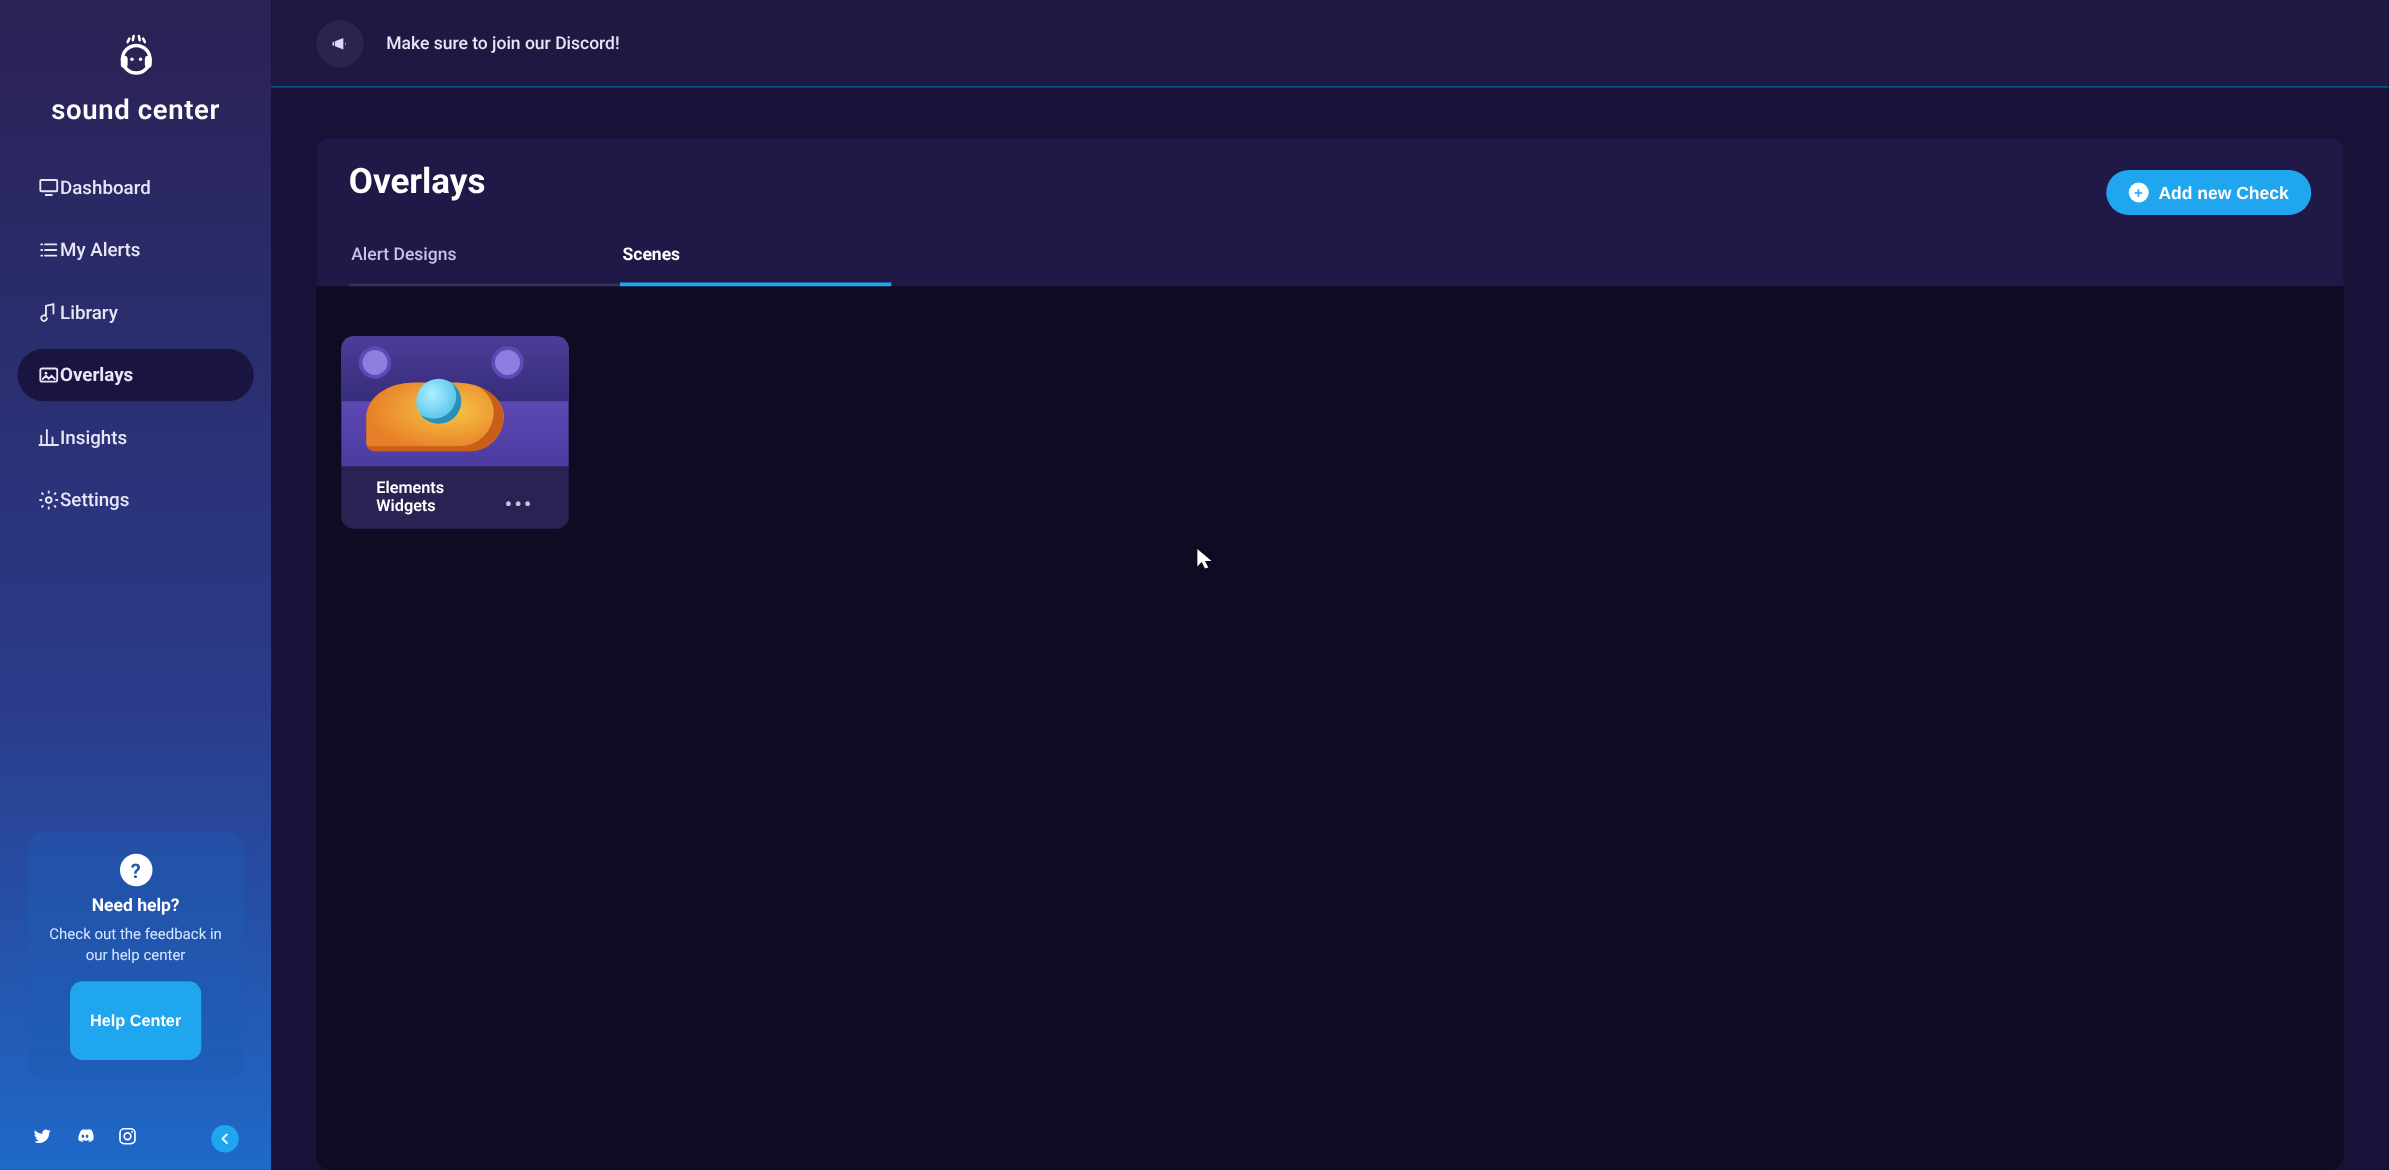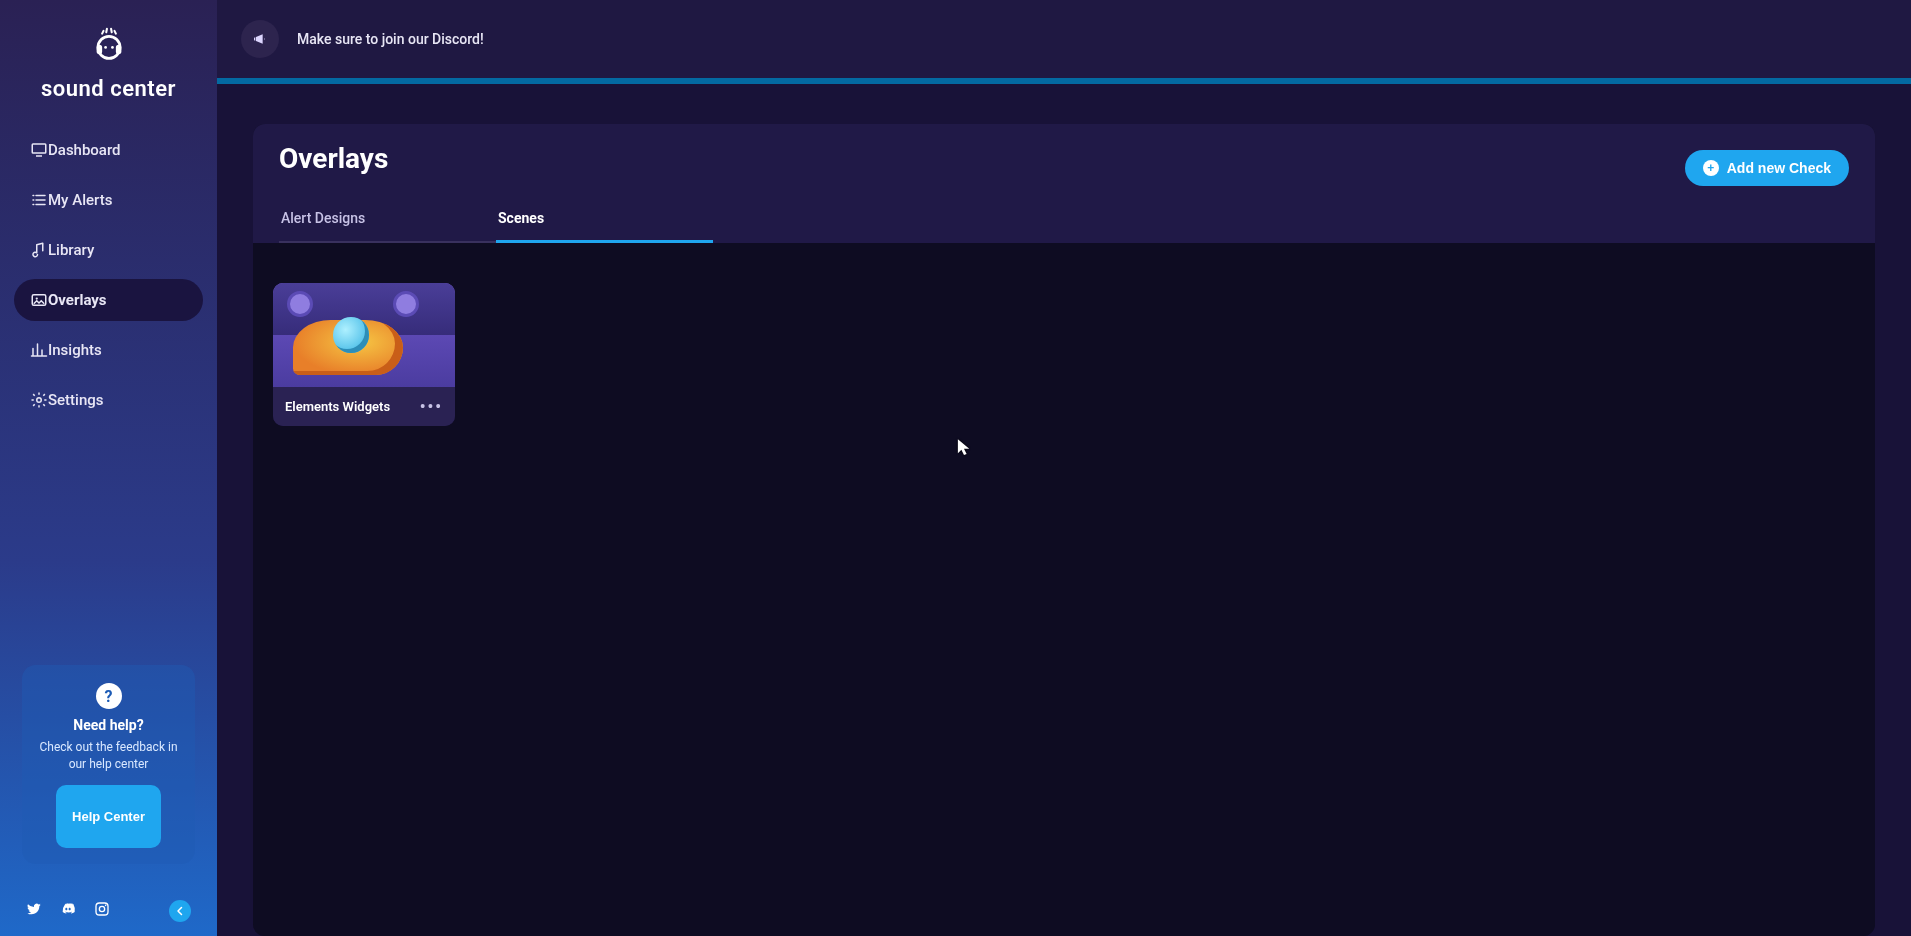--- a/index.html
+++ b/index.html
@@ -89,26 +89,26 @@
     .social-row .back {
       margin-left: auto;
       width: 22px; height: 22px; border-radius: 50%; background: #1fa6ef; display: inline-flex;
       align-items: center; justify-content: center; cursor: pointer;
     }
     .social-row .back svg { width: 12px; height: 12px; fill: #fff; }
 
     
     .main { flex: 1; display: flex; flex-direction: column; background: #181238; position: relative; }
     .topbar {
-      height: 84px;
+      height: 70px;
       display: flex;
       align-items: center;
-      padding: 0 24px;
+      padding: 0 36px;
       background: #1f1842;
-      border-bottom: 6px solid #0369a1;
+      border-bottom: 1px solid #0369a1;
     }
     .announcement {
       display: flex; align-items: center; gap: 18px;
     }
     .announce-icon {
       width: 38px; height: 38px; border-radius: 50%; background: #2d244e;
       display: inline-flex; align-items: center; justify-content: center;
     }
     .announce-icon svg { width: 16px; height: 16px; fill: #ddd6ff; }
     .announce-text { font-size: 14px; font-weight: 500; color: #e8e6f5; }
@@ -218,22 +218,22 @@
       border-radius: 50%;
       box-shadow: inset -4px -4px 0 #2d8eb8;
     }
     .scene-thumb .bg-box {
       position: absolute; top: 0; left: 0; right: 0; height: 52px;
       background: linear-gradient(180deg, #4a3e98 0%, #362c7a 100%);
     }
     .scene-thumb .window { position:absolute; top:8px; width:26px; height:26px; border-radius:50%; background:#8f7de0; border:3px solid #5b4bb5;}
     .scene-thumb .w1{left:14px;} .scene-thumb .w2{left:120px;}
     .scene-caption {
-      display: flex; justify-content: space-between; align-items: center;
-      padding: 10px 12px;
+      display: flex; justify-content: space-between; align-items: flex-end;
+      padding: 10px 28px;
       background: #2a2253;
     }
     .scene-caption .name { font-size: 13px; font-weight: 600; color: #fff; }
     .scene-caption .more { color: #c7c2e6; cursor: pointer; letter-spacing: 2px; font-weight: 700; }
 
     .cursor-ptr { position: absolute; top: 438px; left: 740px; pointer-events: none; }
     .cursor-ptr svg { width: 14px; height: 18px; fill: #fff; filter: drop-shadow(0 0 1px #000); }
   </style>
 </head>
 <body>

